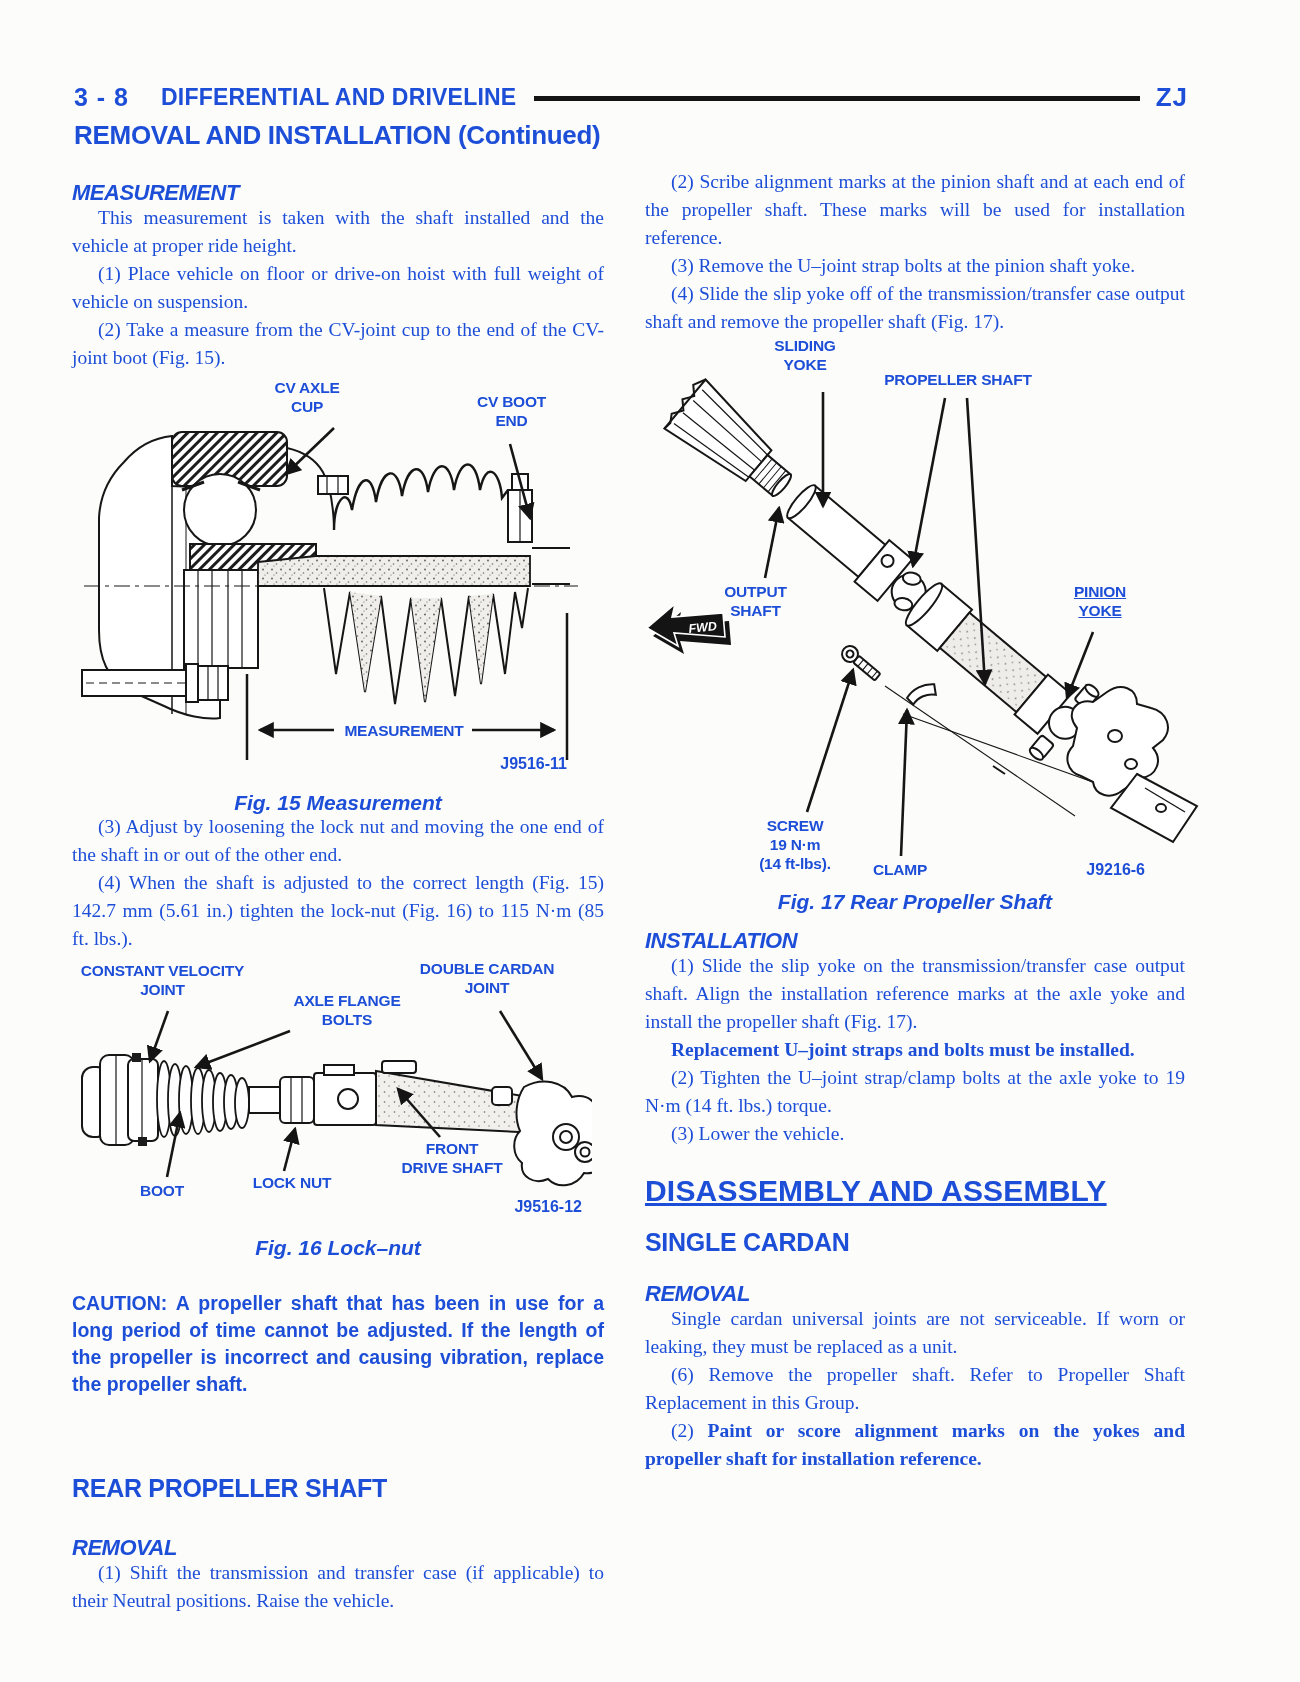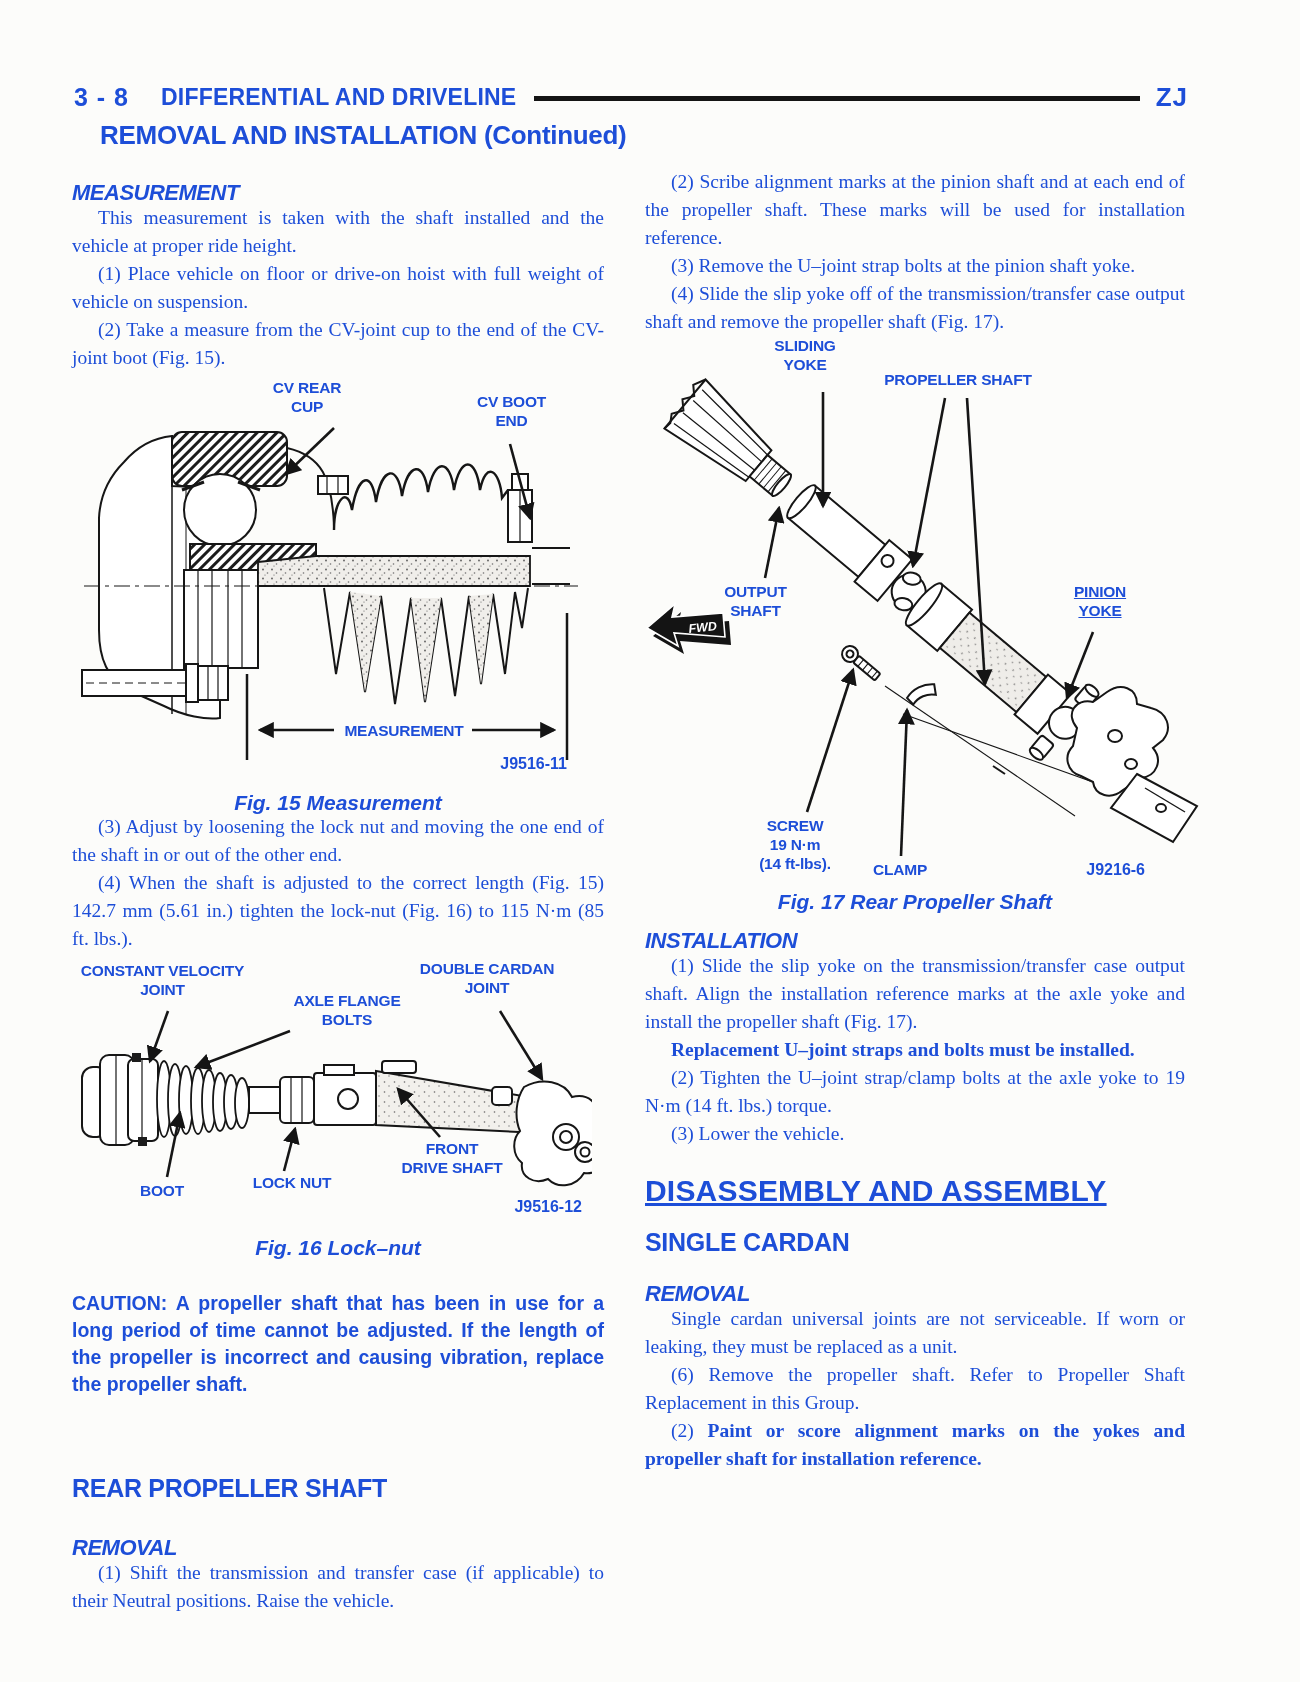--- a/index.html
+++ b/index.html
@@ -3,21 +3,21 @@
 <meta charset="utf-8">
 <style>
   html,body{margin:0;padding:0;background:#9a9a9a;}
   .page{position:relative;width:1300px;height:1682px;margin:0 auto;background:#fcfcfa;color:#1d4ed8;overflow:hidden;}
   
   .header{position:absolute;left:74px;top:82px;width:1114px;display:flex;align-items:center;}
   .pgnum{font:700 25px "Liberation Sans",sans-serif;letter-spacing:1px;white-space:nowrap;}
   .htitle{font:700 23px "Liberation Sans",sans-serif;margin-left:32px;letter-spacing:.2px;white-space:nowrap;}
   .hrule{flex:1;height:5px;background:#141414;margin:2px 16px 0 18px;}
   .hmodel{font:800 26px "Liberation Sans",sans-serif;letter-spacing:1px;}
-  .section-head{position:absolute;left:74px;top:120px;font:700 26px "Liberation Sans",sans-serif;letter-spacing:-0.3px;margin-left:26px;}
+  .section-head{position:absolute;left:74px;top:120px;font:700 26px "Liberation Sans",sans-serif;letter-spacing:-0.3px;}
   
   .col{position:absolute;top:168px;}
   .col-left{left:72px;width:532px;}
   .col-right{left:645px;width:540px;}
   p.body{font:19.5px/28px "Liberation Serif",serif;text-align:justify;margin:0;text-indent:26px;}
   .hsub{font:italic 700 22px/1 "Liberation Sans",sans-serif;letter-spacing:-0.5px;margin:0;}
   .h2{font:700 25px/1 "Liberation Sans",sans-serif;letter-spacing:-0.3px;margin:0;}
   .h1{font:800 30px/1 "Liberation Sans",sans-serif;letter-spacing:.2px;margin:0;text-decoration:underline;}
   .caption{font:italic 700 21px/1 "Liberation Sans",sans-serif;text-align:center;margin:0;}
   .caution{font:700 19.5px/27px "Liberation Sans",sans-serif;text-align:justify;margin:0;}
@@ -118,21 +118,21 @@
 
           <line x1="175" y1="296" x2="175" y2="382" stroke-width="2.5"></line>
           <line x1="495" y1="235" x2="495" y2="382" stroke-width="2.5"></line>
           <line x1="262" y1="352" x2="188" y2="352" stroke-width="2.5" marker-end="url(#ah15)"></line>
           <line x1="400" y1="352" x2="482" y2="352" stroke-width="2.5" marker-end="url(#ah15)"></line>
 
           <line x1="262" y1="50" x2="214" y2="96" stroke-width="2.6" marker-end="url(#ah15)"></line>
           <line x1="438" y1="66" x2="458" y2="140" stroke-width="2.6" marker-end="url(#ah15)"></line>
         </g>
       </svg>
-      <div class="flabel" style="left:170px;top:0;width:130px;">CV REAR
+      <div class="flabel" style="left:170px;top:0;width:130px;">CV AXLE
 CUP</div>
       <div class="flabel" style="left:382px;top:14px;width:115px;">CV BOOT
 END</div>
       <div class="flabel" style="left:268px;top:343px;width:128px;">MEASUREMENT</div>
       <div class="fref" style="left:395px;top:378px;width:100px;text-align:right;">J9516-11</div>
     </div>
     <p class="caption mt14">Fig. 15 Measurement</p>
 
     <p class="body mt10">(3) Adjust by loosening the lock nut and moving the one end of the shaft in or out of the other end.</p>
     <p class="body">(4) When the shaft is adjusted to the correct length (Fig. 15) 142.7 mm (5.61 in.) tighten the lock-nut (Fig. 16) to 115 N·m (85 ft. lbs.).</p>

